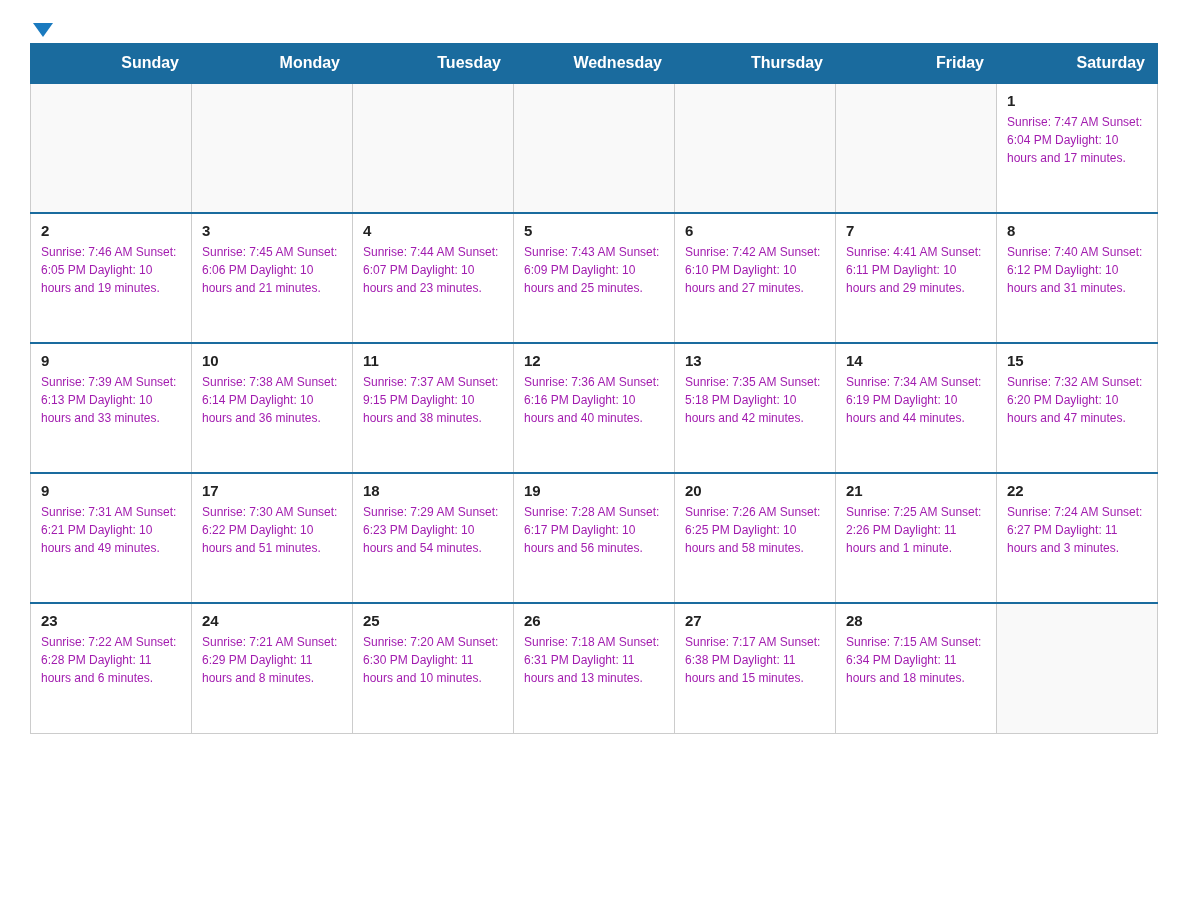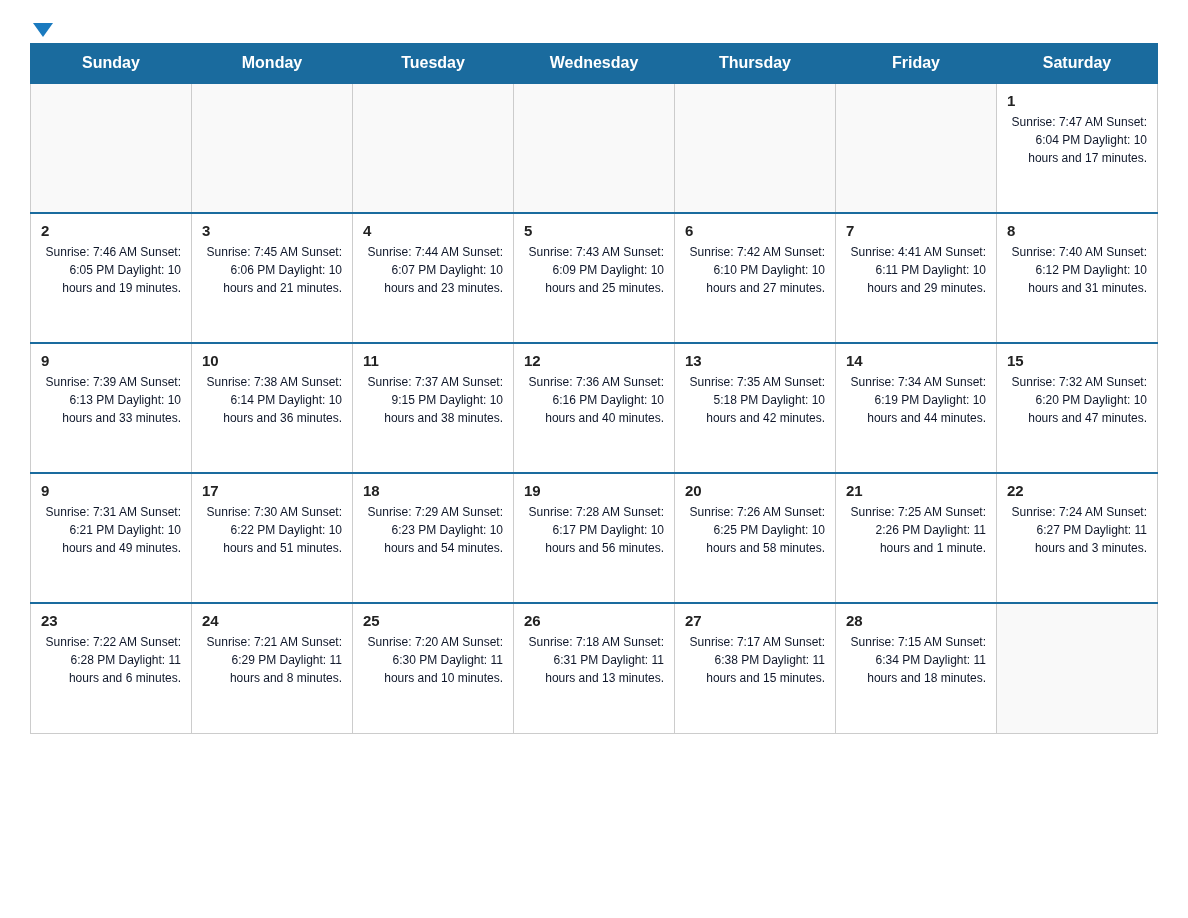--- a/index.html
+++ b/index.html
@@ -60,21 +60,21 @@
       width: 100%;
       border-collapse: collapse;
       margin-top: 10px;
     }
     .calendar th {
       background-color: #1a6b9e;
       color: #fff;
       font-size: 16px;
       font-weight: bold;
       padding: 10px 12px;
-      text-align: center;
+      text-align: right;
       border: 1px solid #1a6b9e;
     }
     .calendar td {
       border: 1px solid #ccc;
       vertical-align: top;
       padding: 8px 10px;
       width: 14.28%;
       min-height: 110px;
       height: 130px;
     }
@@ -82,23 +82,22 @@
       border-top: 2px solid #1a6b9e;
     }
     .day-number {
       font-size: 15px;
       font-weight: bold;
       color: #222;
       margin-bottom: 4px;
     }
     .day-info {
       font-size: 12px;
-      color: #0f172a;
+      color: #a21caf;
       line-height: 1.5;
-      text-align: right;
     }
     .empty-cell {
       background: #f9f9f9;
     }
   </style>
 </head>
 <body>
 
 <div class="header">
   <div class="logo">

